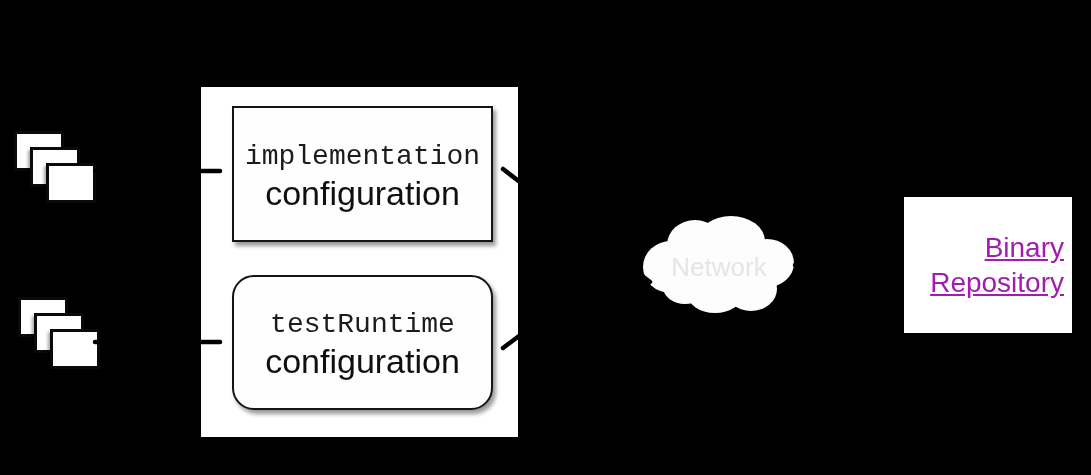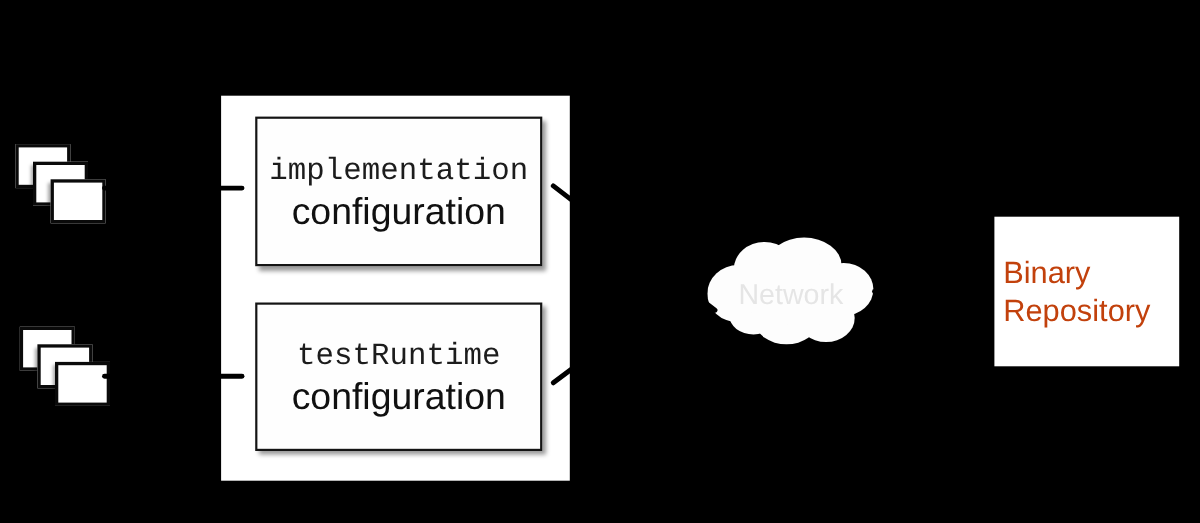--- a/index.html
+++ b/index.html
@@ -48,21 +48,21 @@
     box-sizing: border-box;
     background: #fefefe;
     border: 2px solid #141414;
     box-shadow: 3px 4px 4px rgba(0,0,0,0.40);
     display: flex;
     flex-direction: column;
     align-items: center;
     justify-content: center;
   }
   #config-impl { top: 19px;  height: 136px; }
-  #config-test { top: 188px; height: 135px; }
+  #config-test { top: 188px; height: 135px; border-radius: 22px; }
   .config-keyword {
     font-family: "Liberation Mono", "DejaVu Sans Mono", monospace;
     font-size: 28px;
     line-height: 37px;
     color: #1c1c1c;
     letter-spacing: 0px;
     white-space: nowrap;
   }
   .config-suffix {
     font-family: "Liberation Sans", sans-serif;
@@ -92,24 +92,25 @@
   
   .repo-box {
     position: absolute;
     left: 904px; top: 197px;
     width: 168px; height: 136px;
     background: #ffffff;
     display: flex; align-items: center; justify-content: center;
   }
   .repo-label {
     width: 152px;
-    text-align: left;
+    text-align: right;
     font-size: 28px;
     line-height: 35px;
-    color: #c2410c;
+    color: #a21caf;
+    text-decoration: underline;
   }
 
   
   .arrows {
     position: absolute;
     left: 0; top: 0;
     width: 1091px; height: 475px;
     z-index: 5;
     pointer-events: none;
   }

